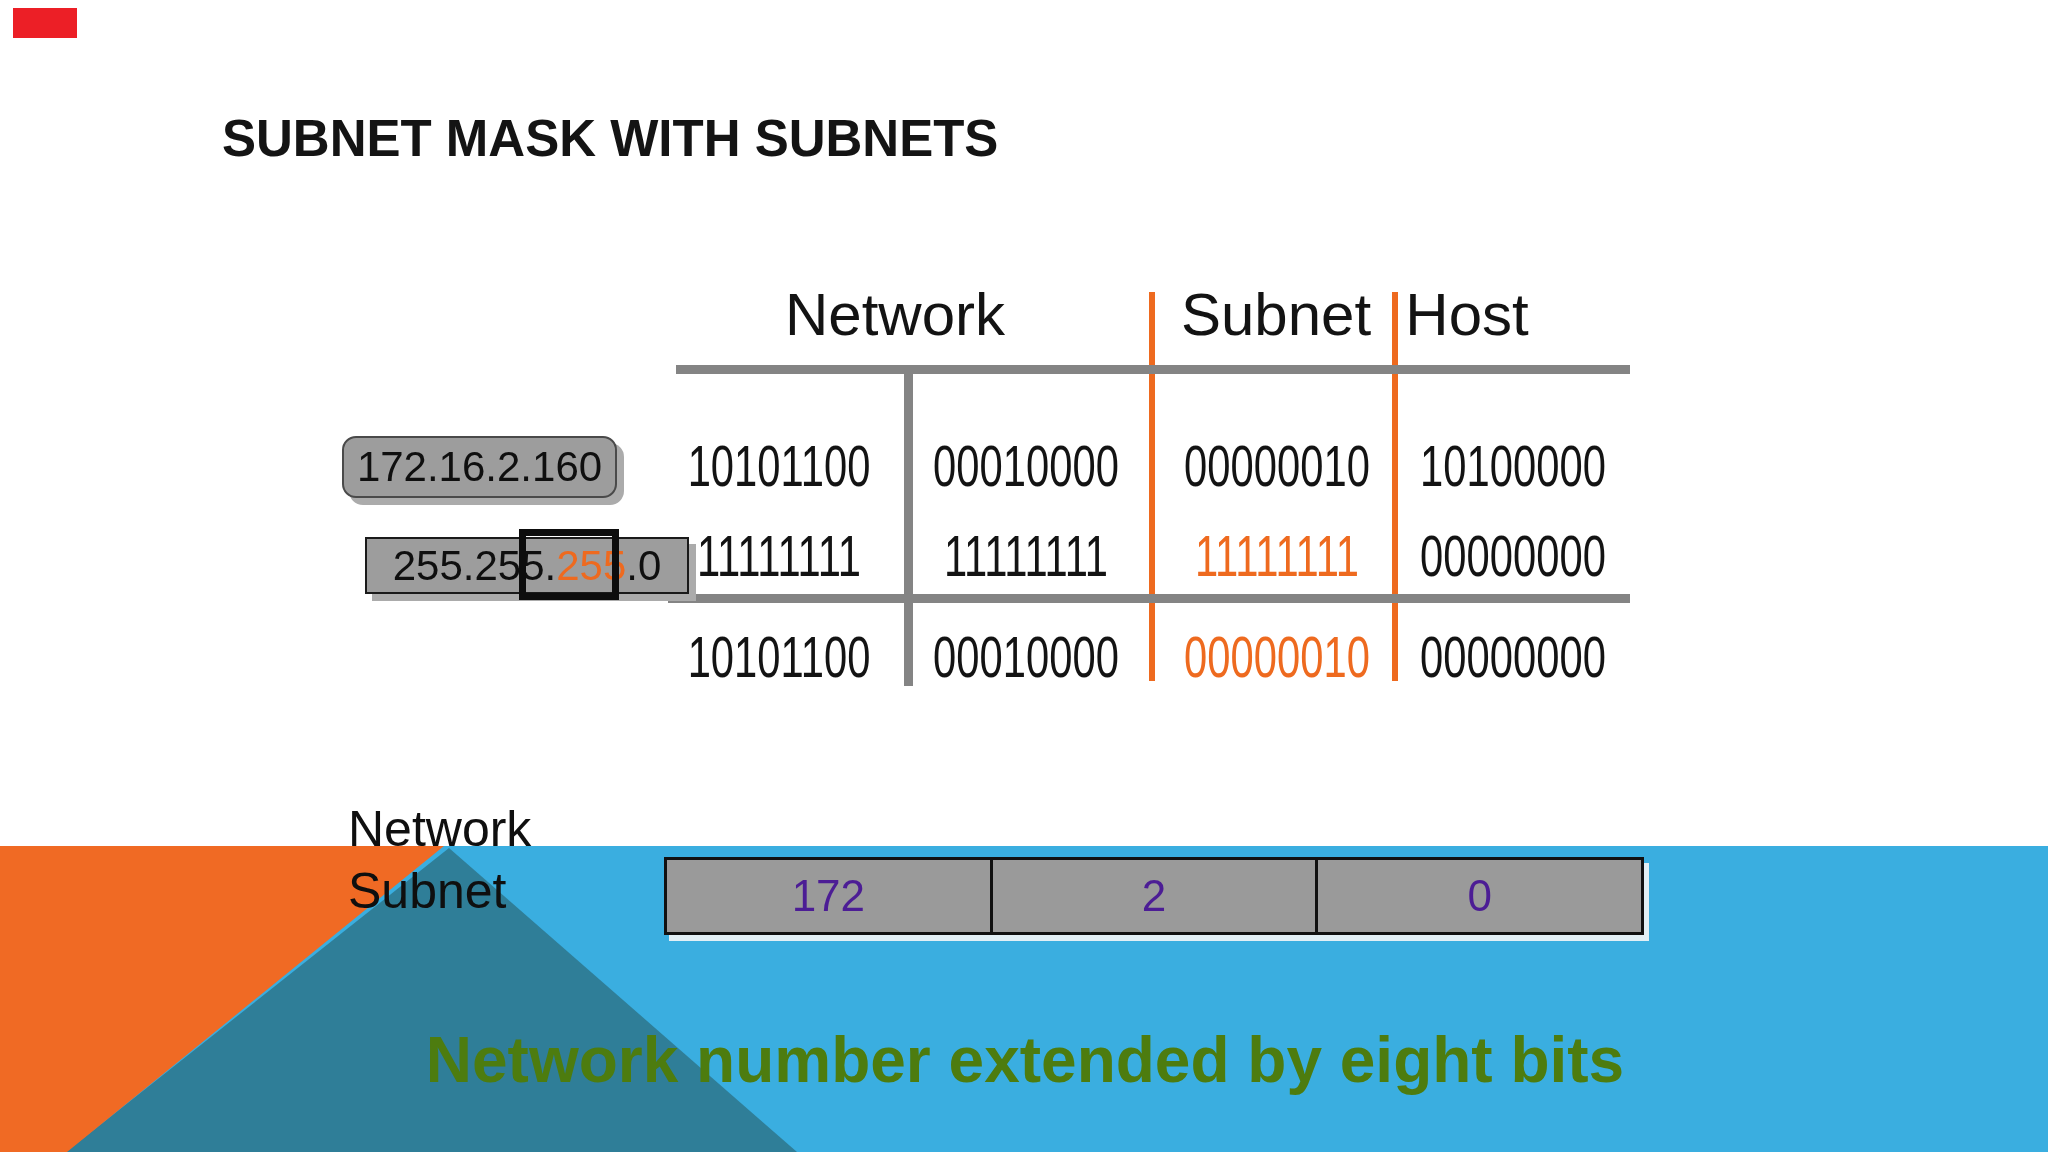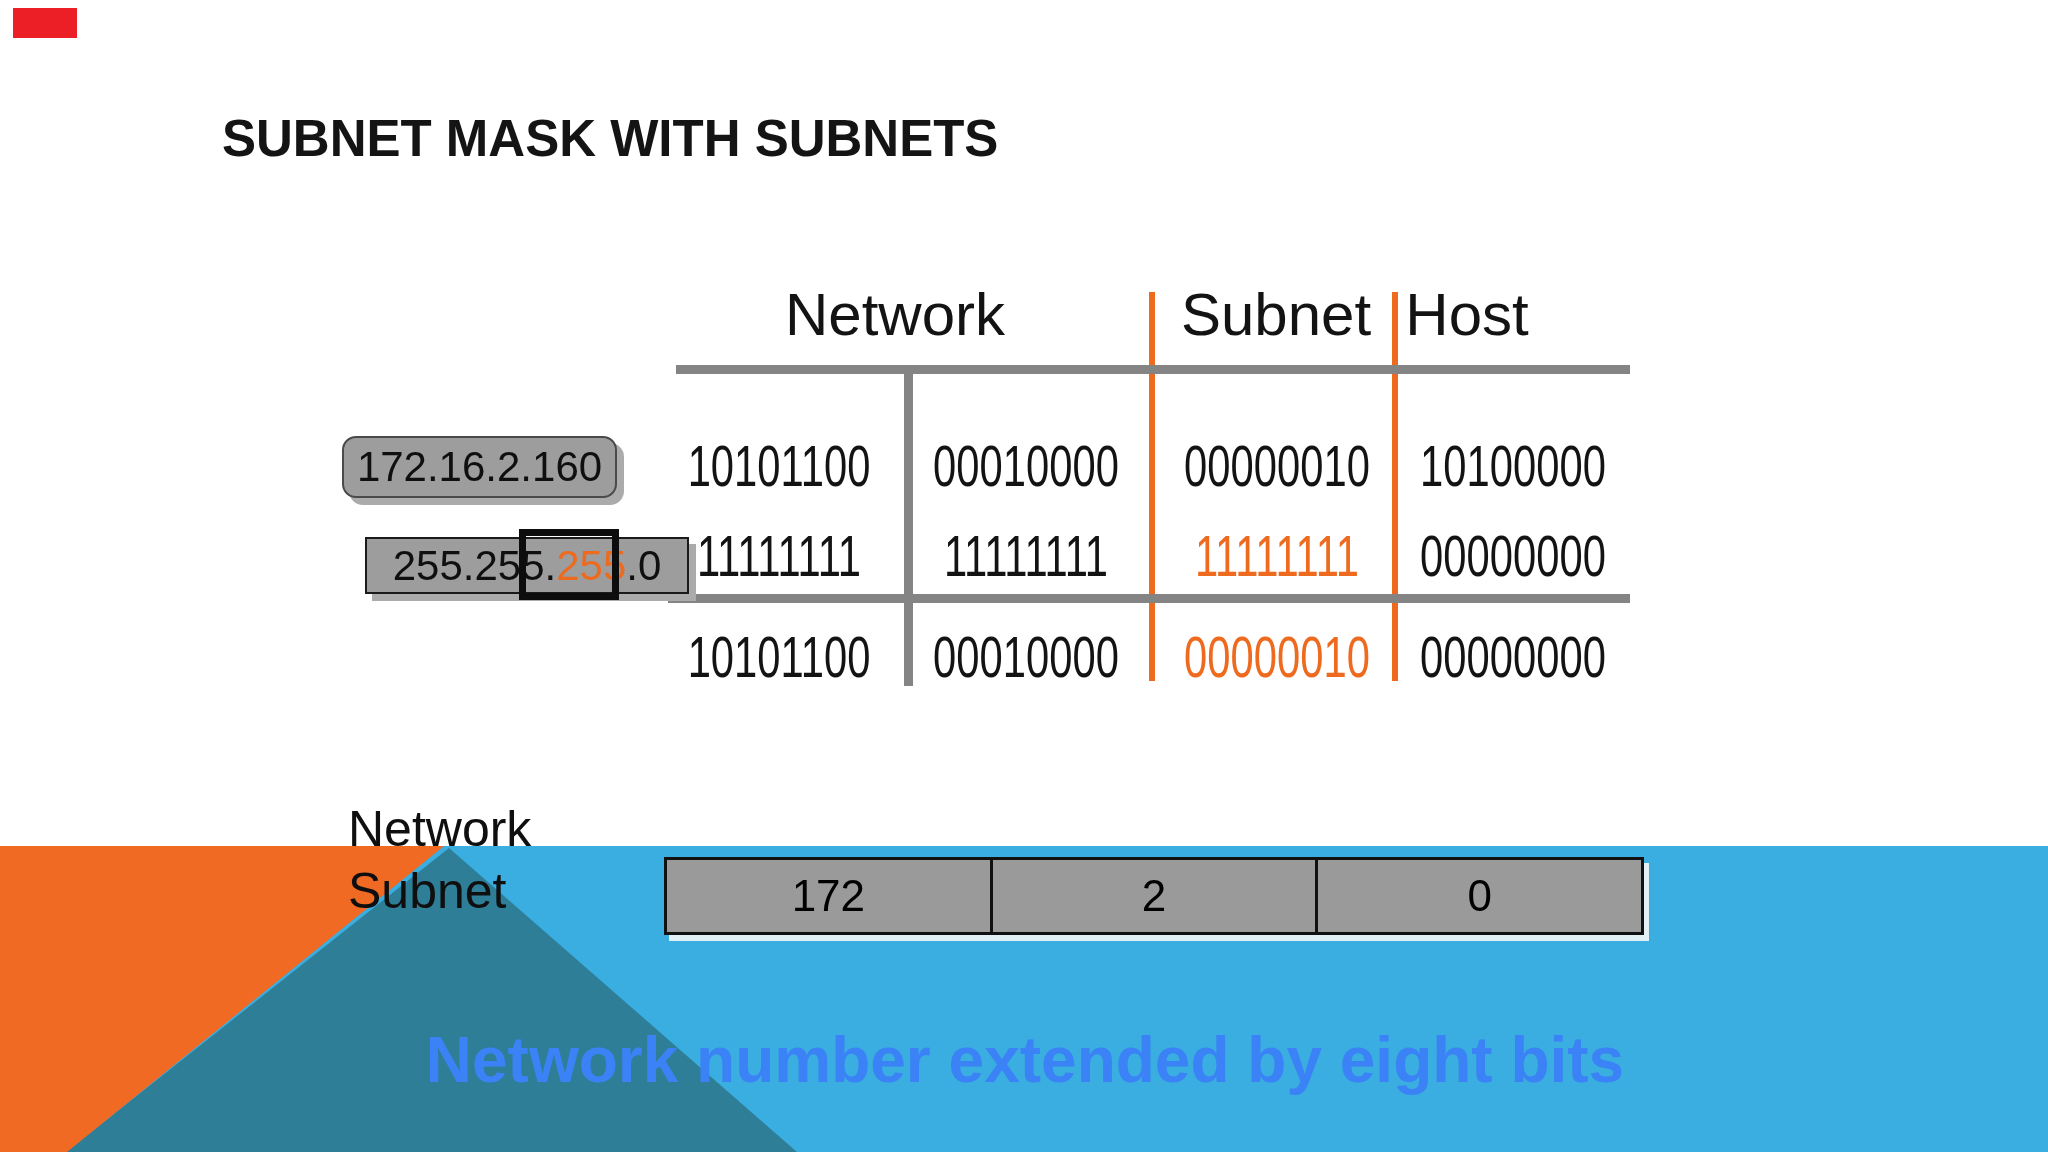--- a/index.html
+++ b/index.html
@@ -38,25 +38,25 @@
   .gray-box{background:#9D9D9D;border:2px solid #4a4a4a;box-shadow:7px 7px 0 #ABABAB;
             text-align:center;font-size:42px;color:#0f0f0f;white-space:nowrap;}
   .ip-box{left:342px;top:436px;width:271px;height:58px;line-height:58px;border-radius:14px;}
   .mask-box{left:331px;top:537px;width:320px;height:53px;line-height:53px;border-color:#1a1a1a;margin-left:34px;}
   .focus-rect{left:519px;top:529px;width:86px;height:57px;border:7px solid #0d0d0d;background:transparent;}
   
   .nn-label{left:348px;top:798px;width:320px;font-size:50px;line-height:62px;color:#0f0f0f;}
   .nn-table{left:664px;top:857px;width:974px;height:72px;display:flex;
             background:#9A9A9A;border:3px solid #111111;box-shadow:5px 6px 0 #E2EFF5;}
   .nn-cell{flex:1;border-left:3px solid #111111;text-align:center;font-size:44px;
-           line-height:72px;color:#000000;}
+           line-height:72px;color:#4c1d95;}
   .nn-cell:first-child{border-left:none;}
   
   .caption{left:400px;top:1026px;width:1250px;text-align:center;font-size:64px;
-           font-weight:bold;line-height:68px;color:#3b82f6;}
+           font-weight:bold;line-height:68px;color:#4d7c0f;}
 </style>
 </head>
 <body>
 
 <div class="slide">
 
   <svg class="bg-svg" viewBox="0 0 2048 1152">
     <rect x="0" y="846" width="2048" height="306" fill="#3AAEE0"></rect>
     <polygon points="449,848 66,1152 797,1152" fill="#2F7E98"></polygon>
     <polygon points="0,846 444,846 67,1152 0,1152" fill="#F06A24"></polygon>

